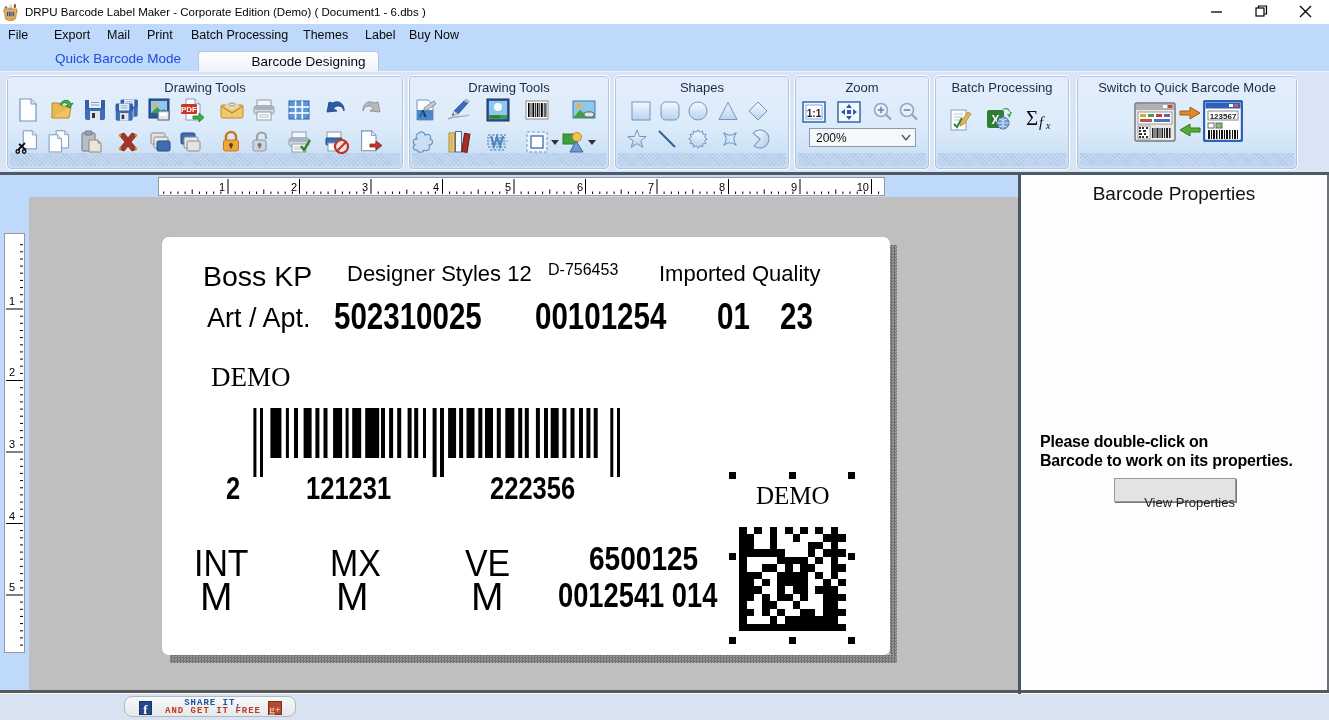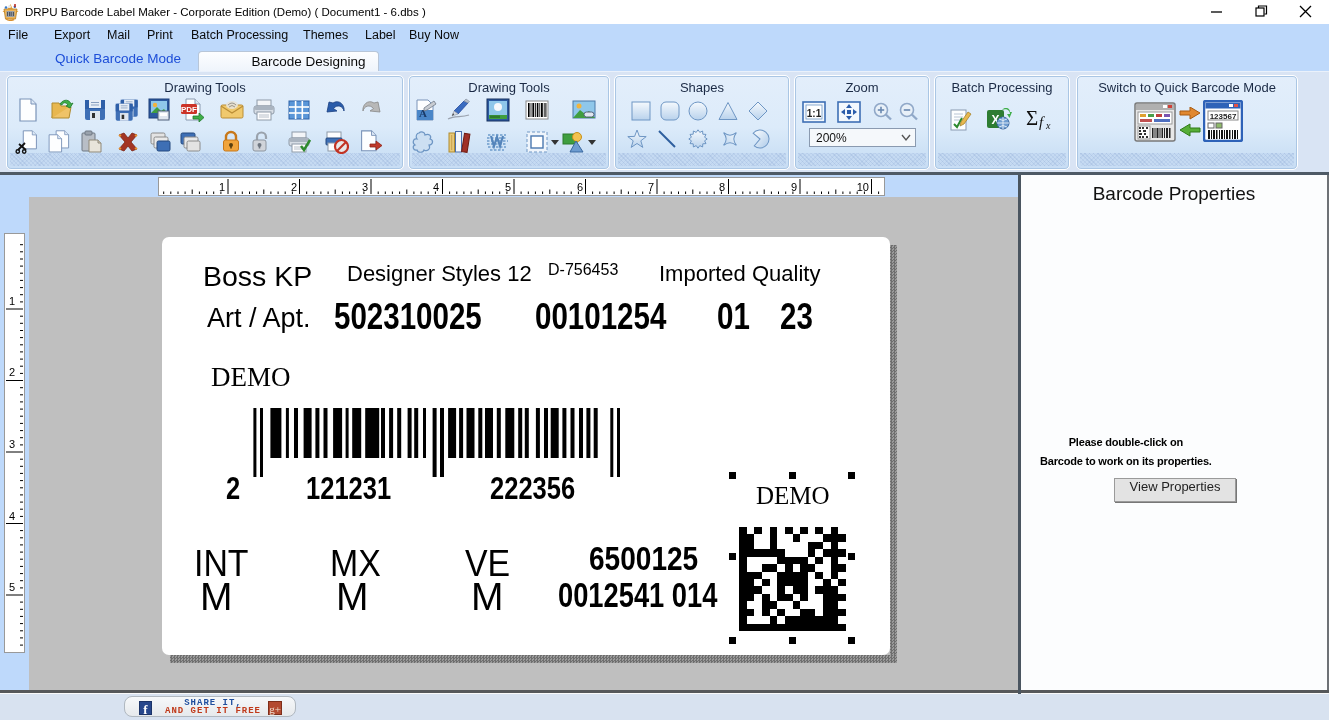--- a/index.html
+++ b/index.html
@@ -32,22 +32,22 @@
 #mainarea { left:0; top:172px; width:1329px; height:522px; background:#bed9fb; }
 #darkline-top { left:0; top:172px; width:1329px; height:3px; background:#4e5a66; }
 #canvas { left:29px; top:197px; width:990px; height:495px; background:#bfbfbf; }
 #hruler { left:158px; top:177px; width:727px; height:19px; background:#ffffff; border:1px solid #999; }
 #vruler { left:4px; top:233px; width:21px; height:420px; background:#ffffff; border:1px solid #999; }
 #label { left:162px; top:237px; width:728px; height:418px; background:#ffffff; border-radius:7px; }
 #shadow-r { left:890px; top:245px; width:7px; height:418px; background:#9a9a9a; background-image:repeating-conic-gradient(#6e6e6e 0% 25%, transparent 0% 50%); background-size:3px 3px; }
 #shadow-b { left:170px; top:655px; width:727px; height:8px; background:#9a9a9a; background-image:repeating-conic-gradient(#6e6e6e 0% 25%, transparent 0% 50%); background-size:3px 3px; }
 #panel { left:1021px; top:175px; width:308px; height:518px; background:#fcfdfe; border-right:2px solid #6e7276; }
 #panel-title { position:absolute; left:0; top:8px; width:100%; text-align:center; font-size:19px; color:#111; }
-#panel-msg { position:absolute; left:19px; top:258px; font-size:11px; font-weight:bold; color:#000; line-height:18.5px; letter-spacing:-0.2px;text-align:center; }
-#panel-btn { position:absolute; left:93px; top:303px; width:122px; height:24px; background:#e3e3e3; border:1px solid #9a9a9a; box-shadow:1px 1px 0 #777; font-size:13px; color:#222; text-align:center; padding-top:0; }
+#panel-msg { position:absolute; left:19px; top:258px; font-size:16px; font-weight:bold; color:#000; line-height:18.5px; letter-spacing:-0.2px; }
+#panel-btn { position:absolute; left:93px; top:303px; width:122px; height:24px; background:#e3e3e3; border:1px solid #9a9a9a; box-shadow:1px 1px 0 #777; font-size:13px; color:#222; text-align:right; padding-top:16px; }
 #darkline-bottom { left:0; top:690px; width:1329px; height:4px; background:#56585a; border-bottom:1px solid #fafafa; }
 
 
 #statusbar { left:0; top:694px; width:1329px; height:26px; background:#d8e2f0; }
 #sharebtn { position:absolute; left:124px; top:2px; width:172px; height:21px; background:linear-gradient(#f6f8fa,#e6e9ec); border:1px solid #b0b8c0; border-radius:8px; }
 
 
 .lb { position:absolute; color:#000; }
 </style>
 </head>

